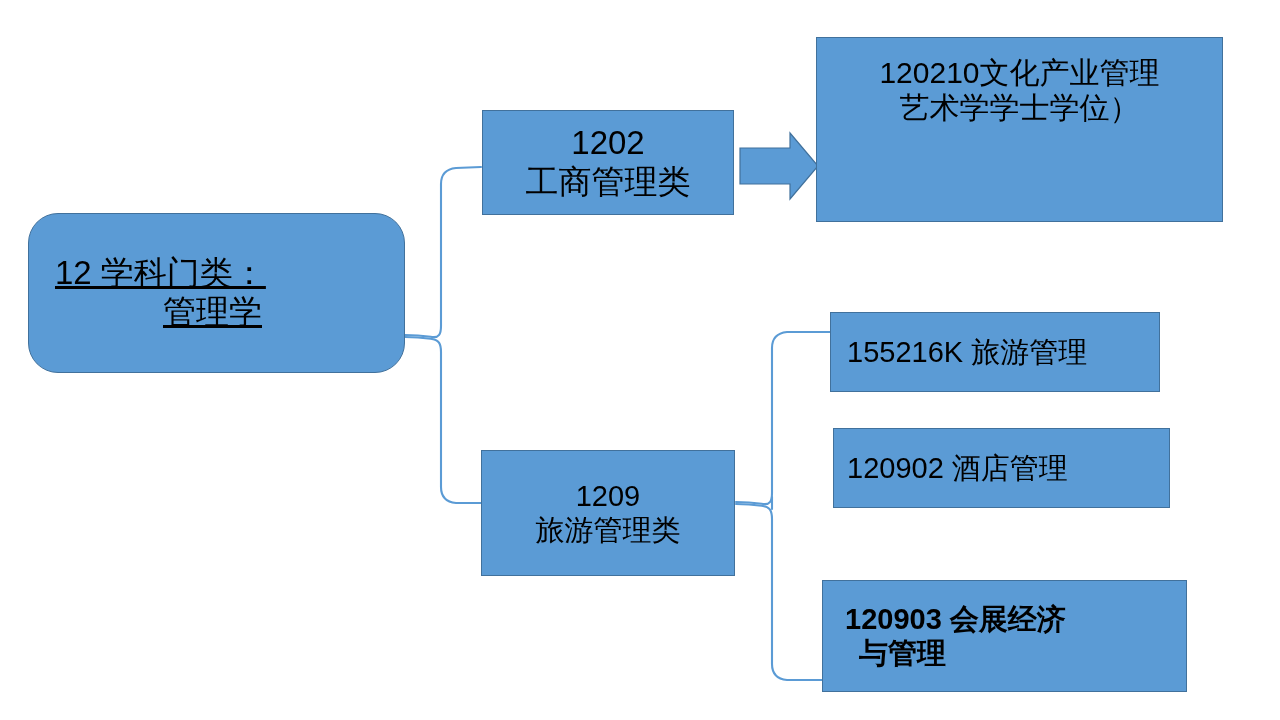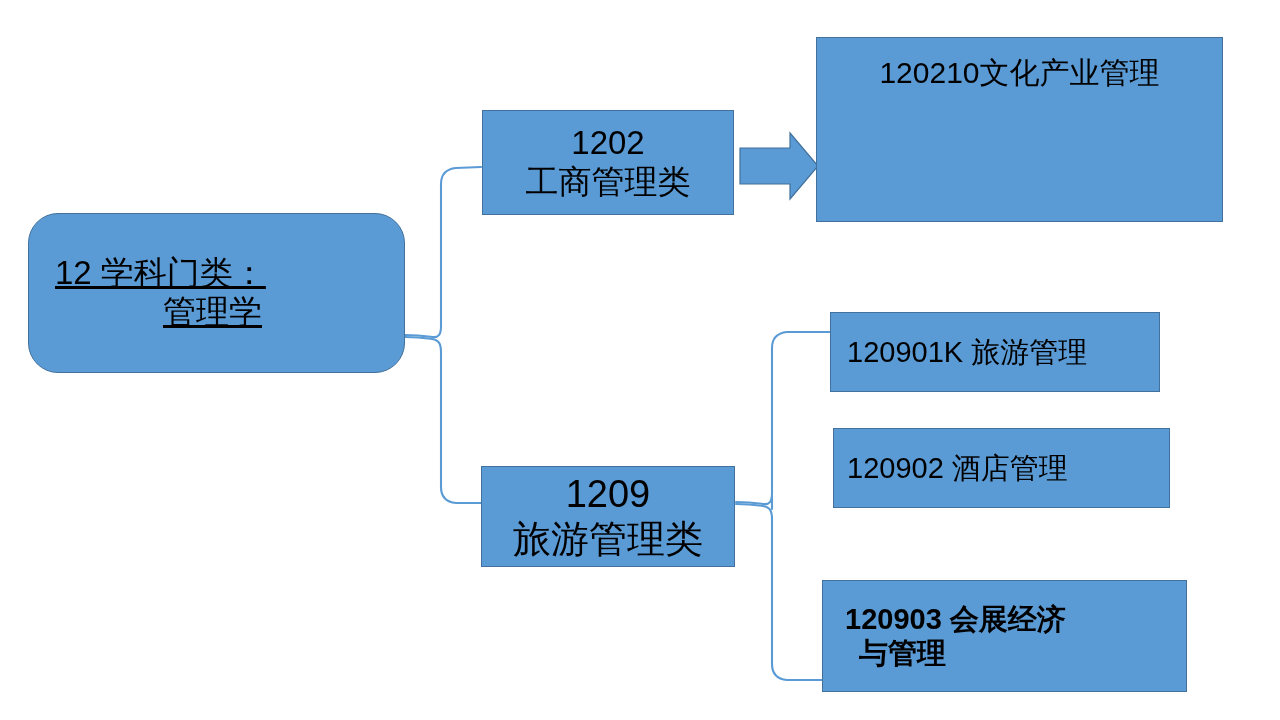--- a/index.html
+++ b/index.html
@@ -56,23 +56,22 @@
     left: 482px;
     top: 110px;
     width: 252px;
     height: 105px;
     font-size: 33px;
   }
   .node-1209 {
     left: 481px;
     top: 450px;
     width: 254px;
-    height: 101px;
-    font-size: 38px;
-    margin-top: 16px;
+    height: 126px;
+    font-size: 29px;
   }
   .node-120210 {
     left: 816px;
     top: 37px;
     width: 407px;
     height: 185px;
     font-size: 30px;
     justify-content: flex-start;
     padding-top: 17px;
   }
@@ -174,24 +173,25 @@
     <span class="txt-line">工商管理类</span>
   </div>
 
   <div class="node node-1209">
     <span class="txt-line">1209</span>
     <span class="txt-line">旅游管理类</span>
   </div>
 
   <div class="node node-120210">
     <span class="txt-line">120210文化产业管理</span>
+    <span class="txt-line">艺术学学士学位）</span>
   </div>
 
   <div class="node node-120901">
-    <span class="txt-line">120901K 旅游管理</span>
+    <span class="txt-line">155216K 旅游管理</span>
   </div>
 
   <div class="node node-120902">
     <span class="txt-line">120902 酒店管理</span>
   </div>
 
   <div class="node node-120903">
     <span class="txt-line line-1">120903 会展经济</span>
     <span class="txt-line line-2">与管理</span>
   </div>

